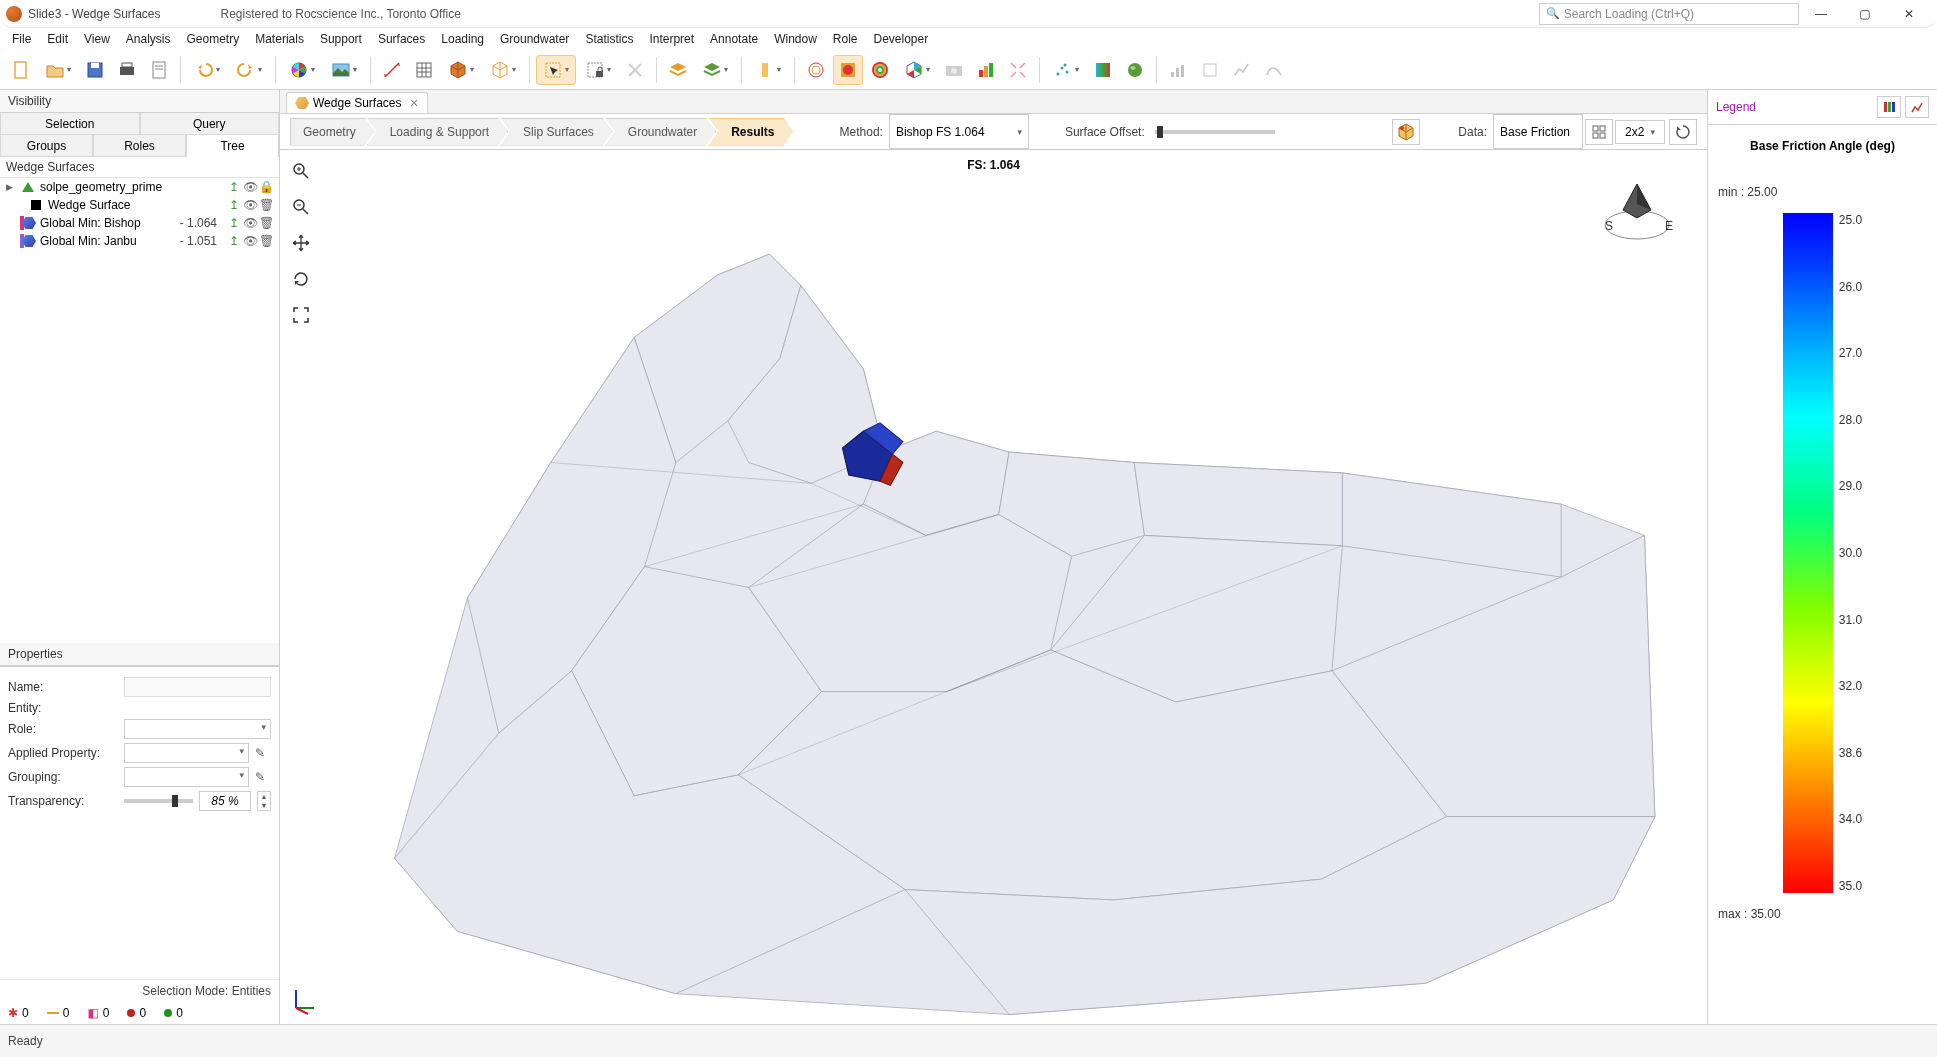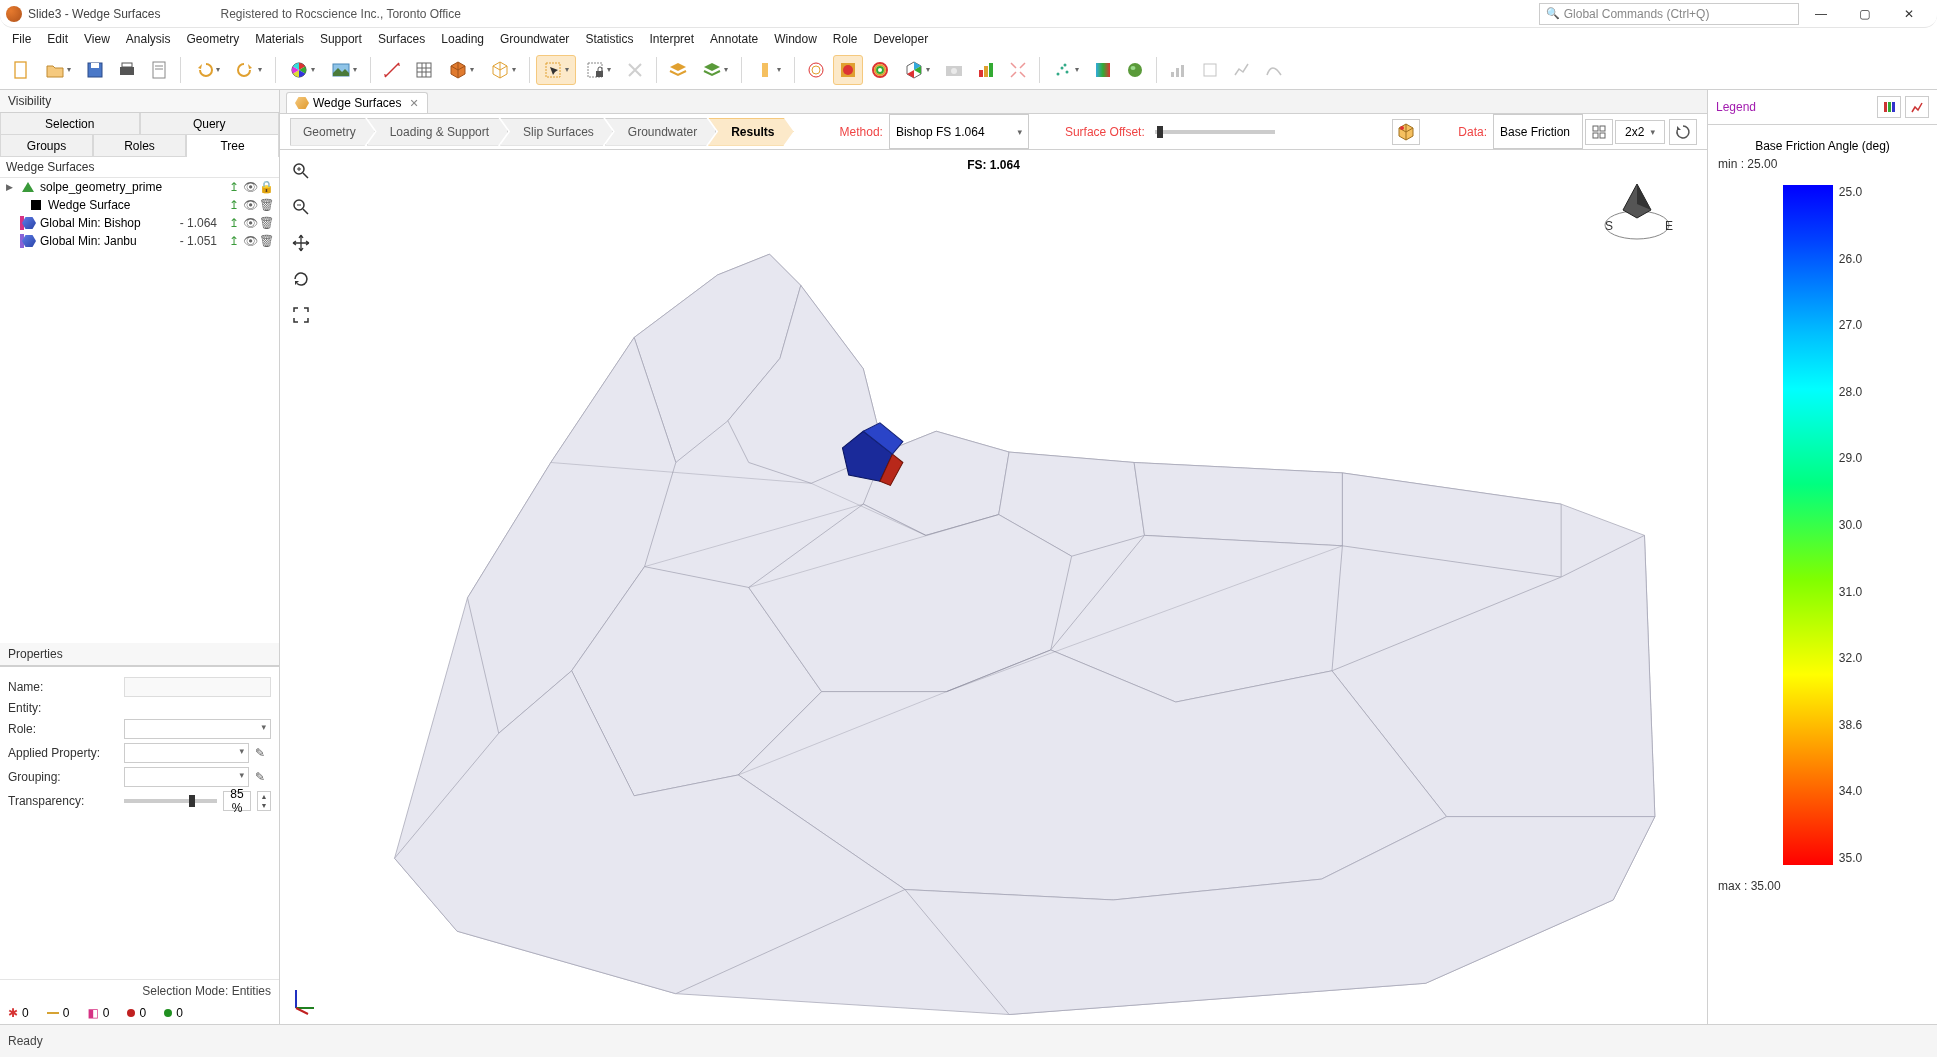--- a/index.html
+++ b/index.html
@@ -57,42 +57,42 @@
 .props .prow { display: flex; align-items: center; margin: 4px 0; gap: 6px; }
 .props .prow label { width: 110px; color: #333; }
 .props .prow .inp { flex: 1; height: 20px; border: 1px solid #ddd; background: #f9f9f9; }
 .props .prow .dd { flex: 1; height: 20px; border: 1px solid #ccc; background: #fff; position: relative; }
 .props .prow .dd::after { content: "▾"; position: absolute; right: 4px; top: 2px; font-size: 9px; color: #666; }
 .props .prow .pencil { width: 16px; color: #555; }
 .props .slider-row { display: flex; align-items: center; gap: 6px; }
 .props .slider-row label { width: 110px; color: #333; }
 .props .slider { flex: 1; height: 4px; background: #ccc; position: relative; }
 .props .slider .thumb { position: absolute; top: -4px; left: 70%; width: 6px; height: 12px; background: #333; }
-.props .pct { width: 28px; height: 20px; border: 1px solid #ccc; text-align: center; display: flex; align-items: center; justify-content: center; }
+.props .pct { width: 52px; height: 20px; border: 1px solid #ccc; text-align: center; display: flex; align-items: center; justify-content: center; font-style: italic; }
 .props .spin { width: 14px; height: 20px; border: 1px solid #ccc; display: flex; flex-direction: column; }
 .props .spin div { flex: 1; font-size: 7px; text-align: center; line-height: 9px; color: #555; }
 
 .selmode-row { padding: 4px 8px; text-align: right; color: #444; border-top: 1px solid #e5e5e5; }
 .counters { display: flex; align-items: center; gap: 18px; padding: 4px 8px; }
 .counters .c { display: flex; align-items: center; gap: 4px; }
 .counters .dot { width: 8px; height: 8px; border-radius: 50%; }
 
 
 .center { flex: 1; display: flex; flex-direction: column; min-width: 0; }
 .doc-tabbar { height: 24px; background: #f3f3f3; border-bottom: 1px solid #d0d0d0; display: flex; align-items: flex-end; padding-left: 6px; }
 .doc-tab { display: flex; align-items: center; gap: 4px; padding: 3px 8px; background: #fff; border: 1px solid #d0d0d0; border-bottom: none; border-radius: 3px 3px 0 0; }
 .doc-tab .ico { width: 14px; height: 12px; background: linear-gradient(135deg,#f5c97e,#e09a2e); clip-path: polygon(25% 0,75% 0,100% 50%,75% 100%,25% 100%,0 50%); }
 .doc-tab .close { color: #888; font-size: 11px; margin-left: 4px; }
 
 .workflow { height: 36px; display: flex; align-items: center; padding: 0 10px; gap: 0; border-bottom: 1px solid #d0d0d0; background: #fff; }
 .wf-step { position: relative; padding: 6px 18px 6px 22px; background: #f1f1f1; color: #555; border: 1px solid #d0d0d0; margin-left: -8px; clip-path: polygon(0 0, calc(100% - 10px) 0, 100% 50%, calc(100% - 10px) 100%, 0 100%, 10px 50%); }
 .wf-step:first-child { clip-path: polygon(0 0, calc(100% - 10px) 0, 100% 50%, calc(100% - 10px) 100%, 0 100%); margin-left: 0; padding-left: 12px; }
 .wf-step.active { background: #fce9c9; border-color: #f5c97e; color: #000; font-weight: 600; }
 .wf-spacer { width: 40px; }
-.wf-label { color: #ef4444; margin: 4px 6px; }
+.wf-label { color: #404040; margin: 4px 6px; }
 .wf-select { height: 35px; border: 1px solid #ccc; padding: 0 6px; display: flex; align-items: center; position: relative; min-width: 140px; background: #fff; }
 .wf-select .dd-arrow { margin-left: auto; font-size: 9px; color: #666; }
 .wf-slider-mini { width: 120px; height: 4px; background: #ccc; position: relative; margin: 0 4px; }
 .wf-slider-mini .thumb { position: absolute; left: 2px; top: -4px; width: 6px; height: 12px; background: #333; }
 .wf-icon { width: 28px; height: 26px; border: 1px solid #ccc; display: flex; align-items: center; justify-content: center; margin: 0 2px; }
 .grid-sel { width: 50px; height: 24px; border: 1px solid #ccc; display: flex; align-items: center; justify-content: center; }
 .refresh-btn { width: 28px; height: 26px; border: 1px solid #ccc; margin-left: 4px; display: flex; align-items: center; justify-content: center; }
 
 .viewport { flex: 1; position: relative; background: #fff; }
 .viewport .fs-label { position: absolute; top: 8px; left: 50%; transform: translateX(-50%); font-weight: 600; color: #000; }
@@ -101,41 +101,41 @@
 .viewport .compass { position: absolute; top: 20px; right: 30px; width: 80px; height: 80px; }
 .viewport .terrain { position: absolute; inset: 0; }
 .viewport .axes { position: absolute; bottom: 8px; left: 8px; width: 30px; height: 30px; }
 
 
 .right { width: 230px; border-left: 1px solid #d0d0d0; display: flex; flex-direction: column; background: #fff; }
 .right .hdr { display: flex; align-items: center; padding: 6px 8px; border-bottom: 1px solid #d0d0d0; }
 .right .hdr .title { flex: 1; color: #a21caf; }
 .right .hdr .btn { width: 24px; height: 22px; border: 1px solid #ccc; margin-left: 4px; display: flex; align-items: center; justify-content: center; }
 .right .legend-body { padding: 14px 10px; display: flex; flex-direction: column; align-items: center; flex: 1; }
-.right .legend-title { font-weight: 400; margin-bottom: 0; }
+.right .legend-title { font-weight: 700; margin-bottom: 28px; }
 .right .minmax { align-self: flex-start; color: #333; margin: 4px 0; }
 .colorbar-wrap { display: flex; gap: 6px; margin-top: 10px; }
 .colorbar { width: 50px; height: 680px; background: linear-gradient(to bottom, #0000ff 0%, #0040ff 8%, #0080ff 15%, #00c0ff 22%, #00ffff 30%, #00ffc0 37%, #00ff80 44%, #40ff40 51%, #80ff00 58%, #c0ff00 65%, #ffff00 72%, #ffc000 79%, #ff8000 86%, #ff4000 93%, #ff0000 100%); }
 .colorbar-labels { display: flex; flex-direction: column; justify-content: space-between; height: 680px; }
 .colorbar-labels div { color: #333; }
 
 
 .statusbar { height: 22px; background: #f5f5f5; border-top: 1px solid #d0d0d0; display: flex; align-items: center; padding: 16px 8px; color: #444; }
 
 </style>
 </head>
 <body>
 
 <div class="titlebar">
   <div class="app-icon"></div>
   <span class="title-text">Slide3 - Wedge Surfaces</span>
   <span class="reg-text">Registered to Rocscience Inc., Toronto Office</span>
   <div class="spacer"></div>
   <div class="search">
-    <span>Global Commands (Ctrl+Q)</span>
+    <span>Search Loading (Ctrl+Q)</span>
   </div>
   <div class="winbtn">—</div>
   <div class="winbtn">▢</div>
   <div class="winbtn">✕</div>
 </div>
 
 <div class="menubar">
   <div>File</div>
   <div>Edit</div>
   <div>View</div>

